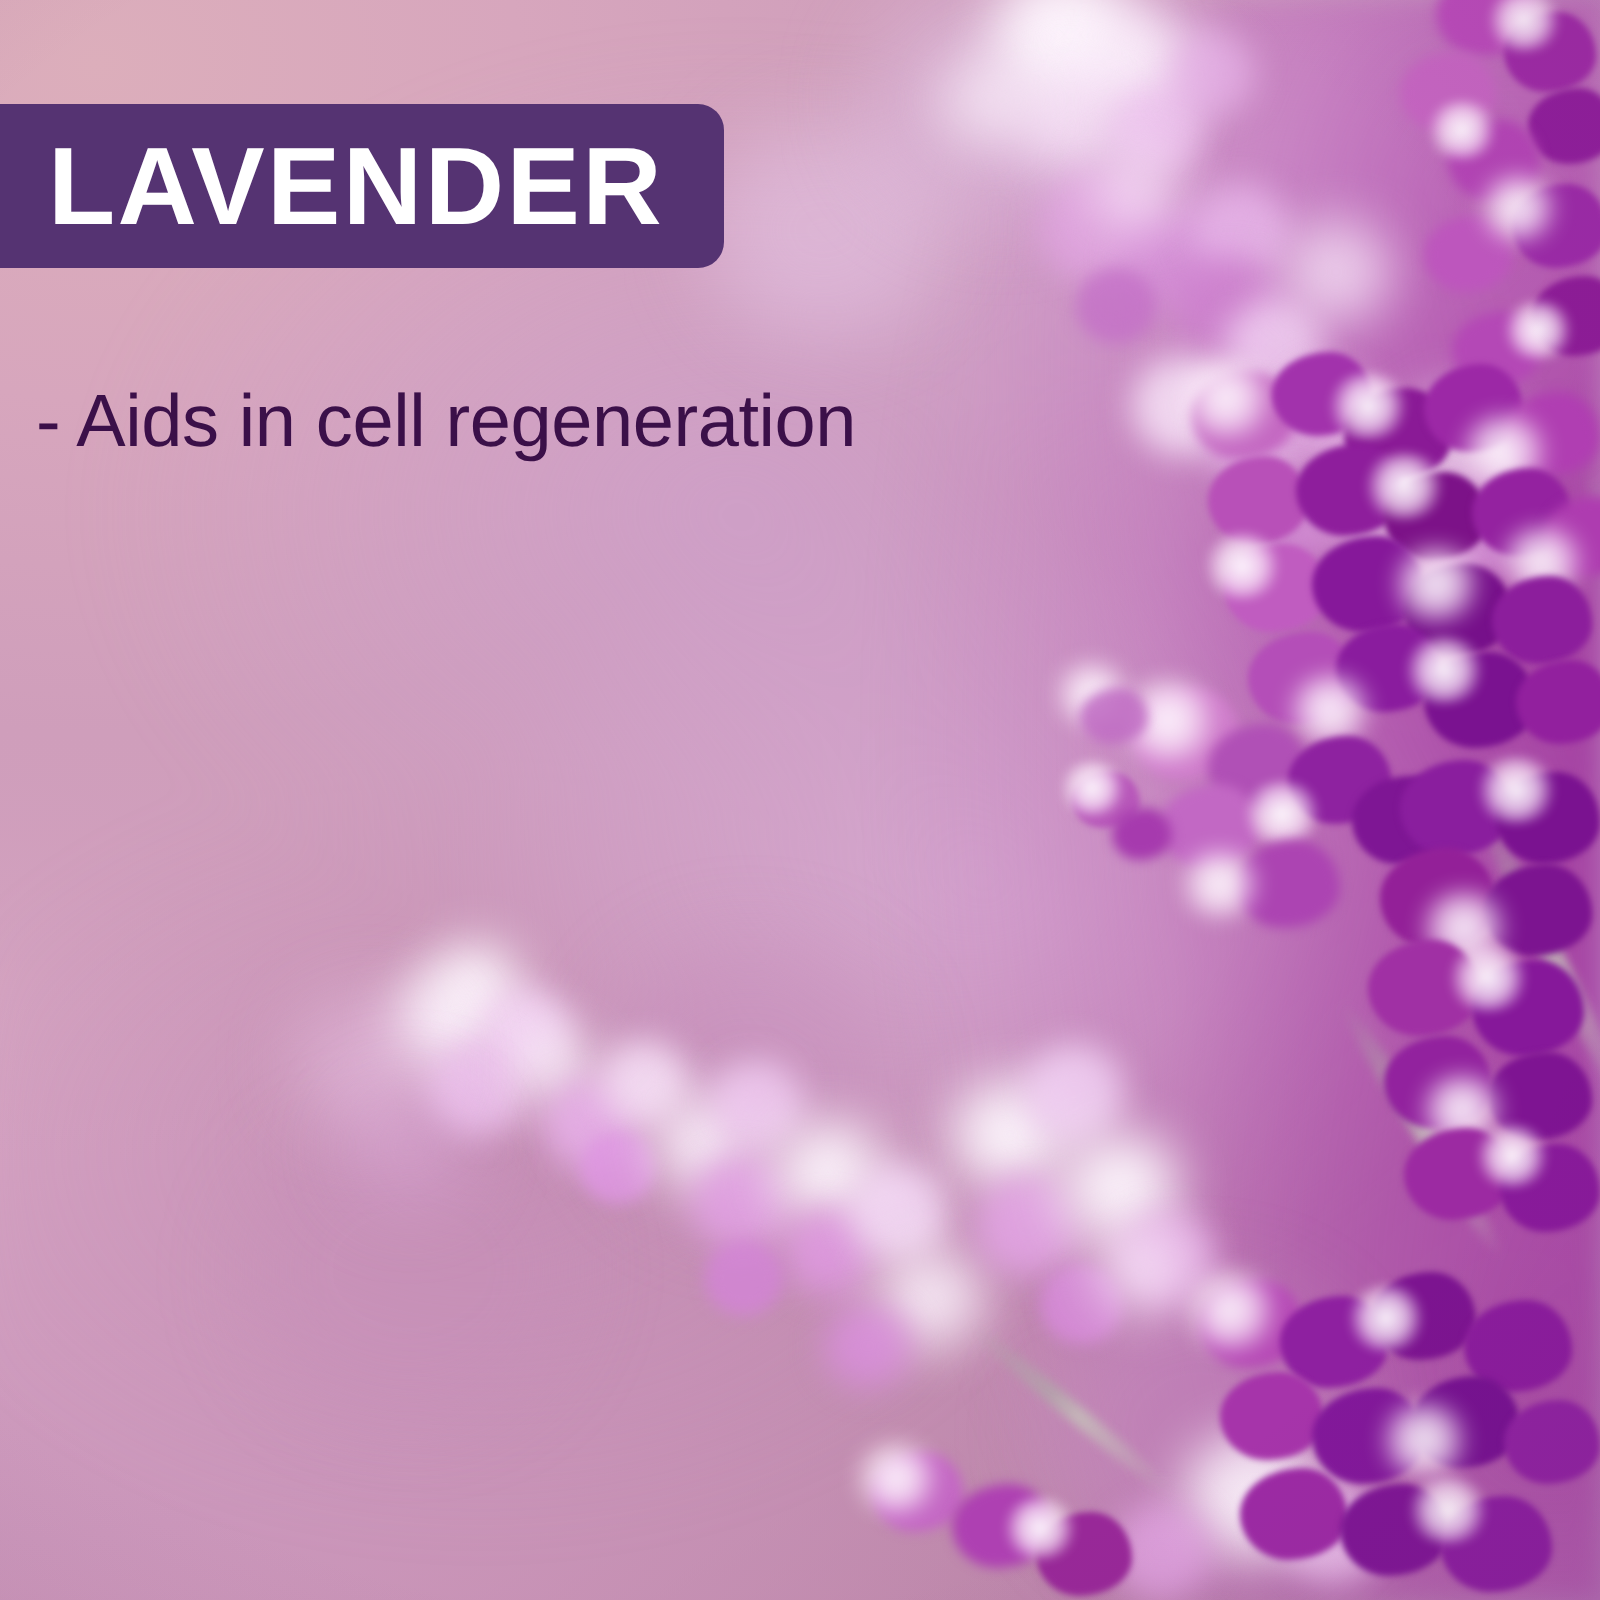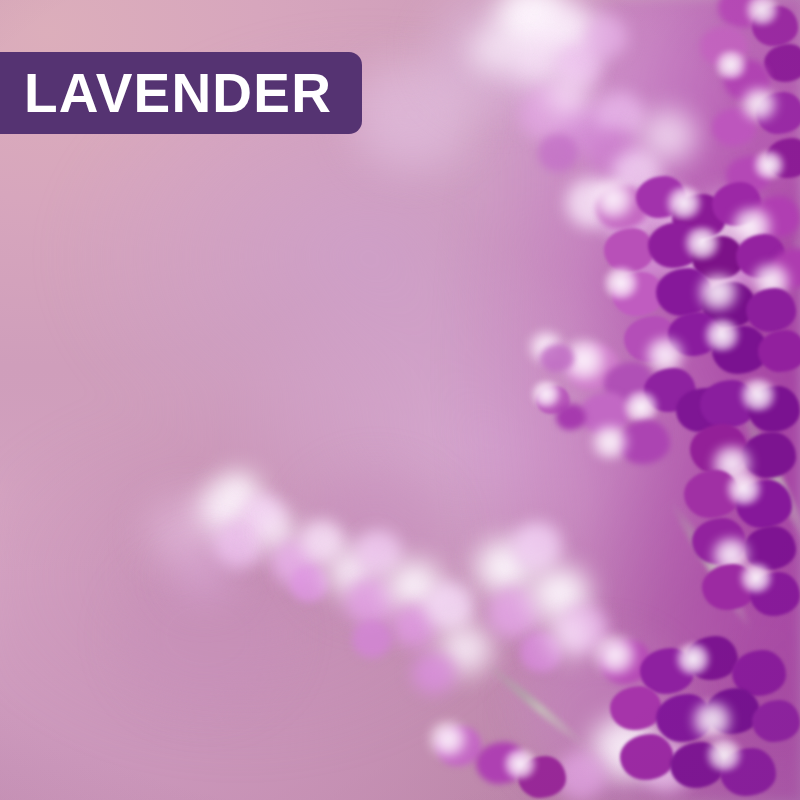--- a/index.html
+++ b/index.html
@@ -324,16 +324,17 @@
 
   <div class="bg-layer bg-vignette"></div>
 
   <div class="content">
 
     <div class="title-badge">
       <span class="title-text">LAVENDER</span>
     </div>
 
     <div class="benefit-list">
+      <div class="benefit-item">- Aids in cell regeneration</div>
     </div>
 
   </div>
 </div>
 
 </body></html>

